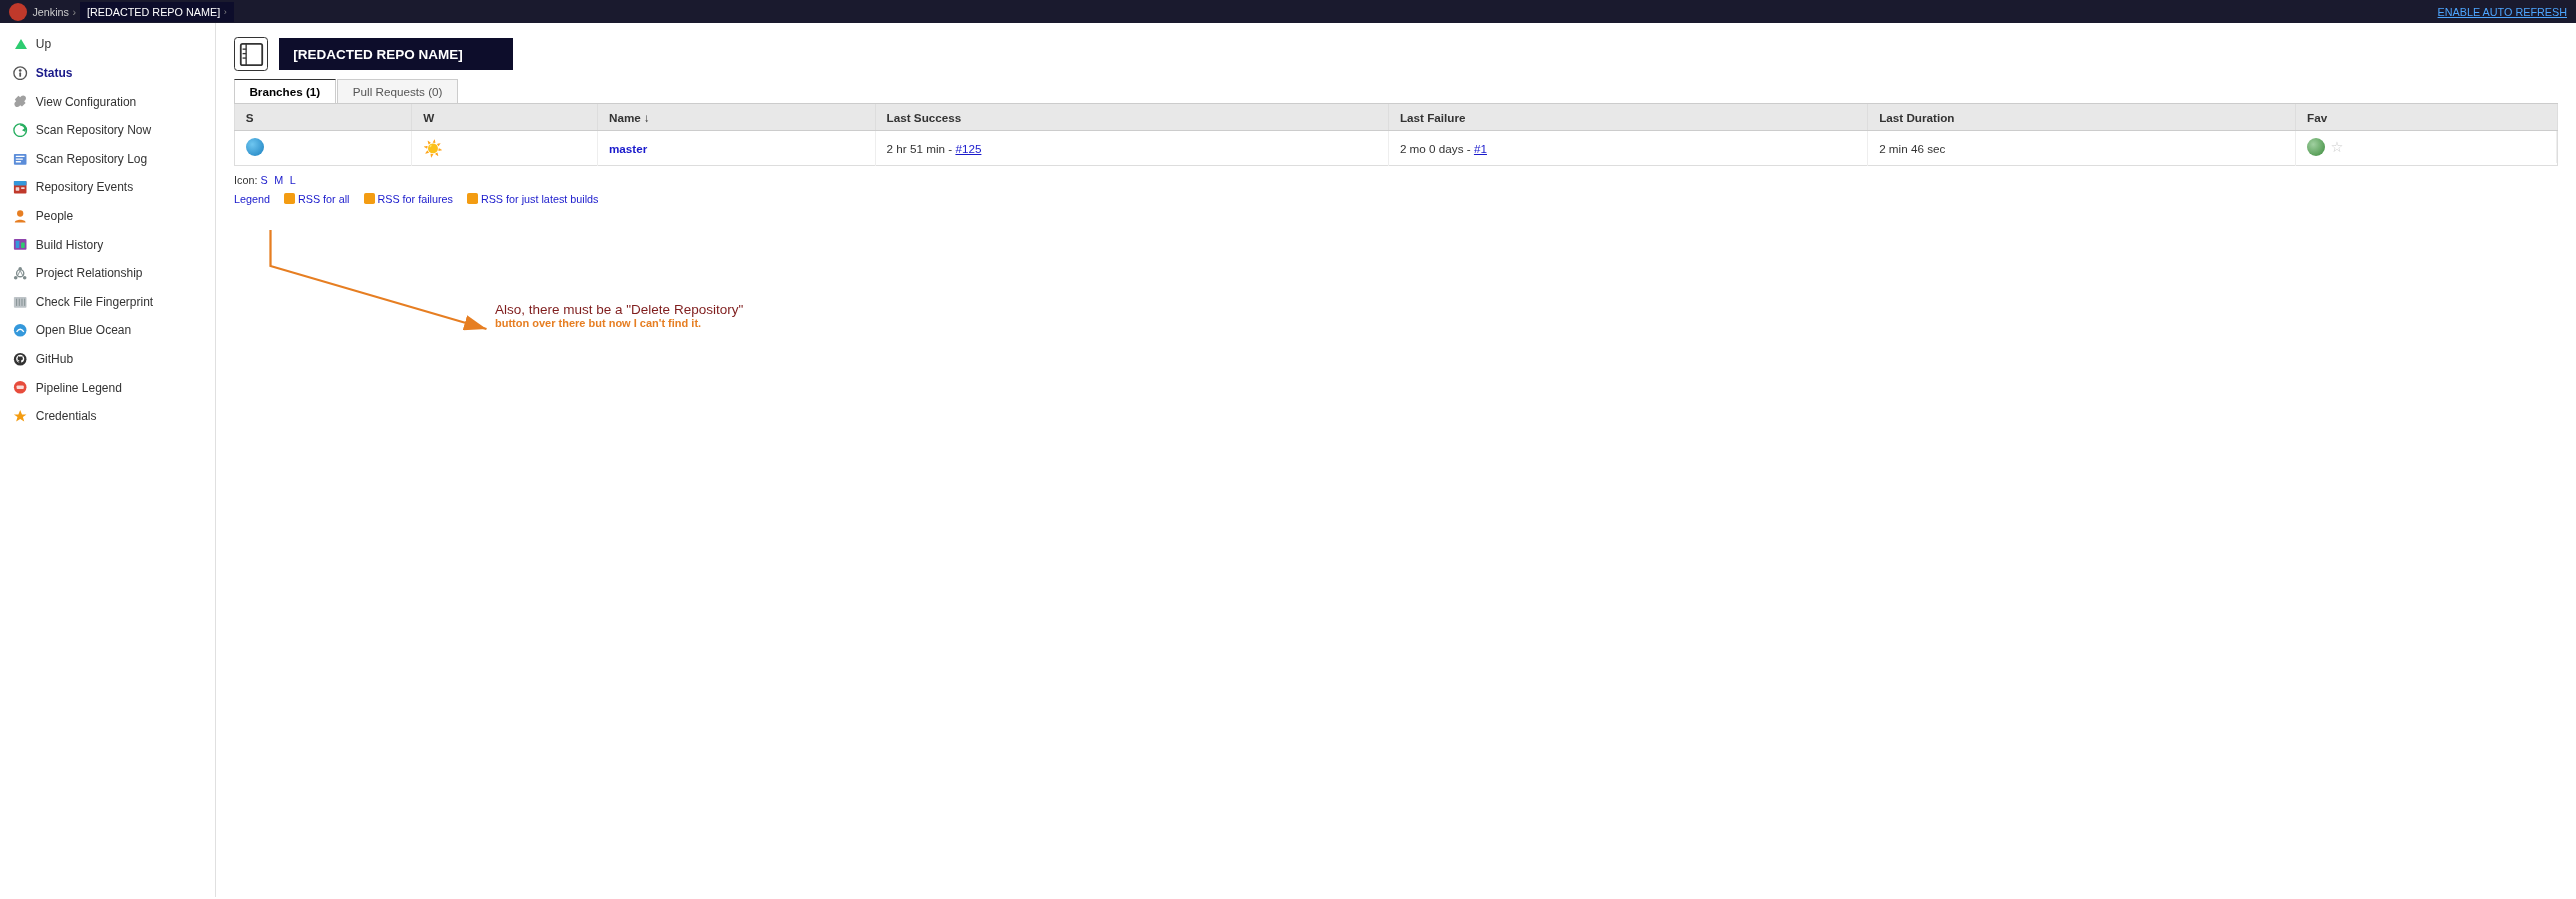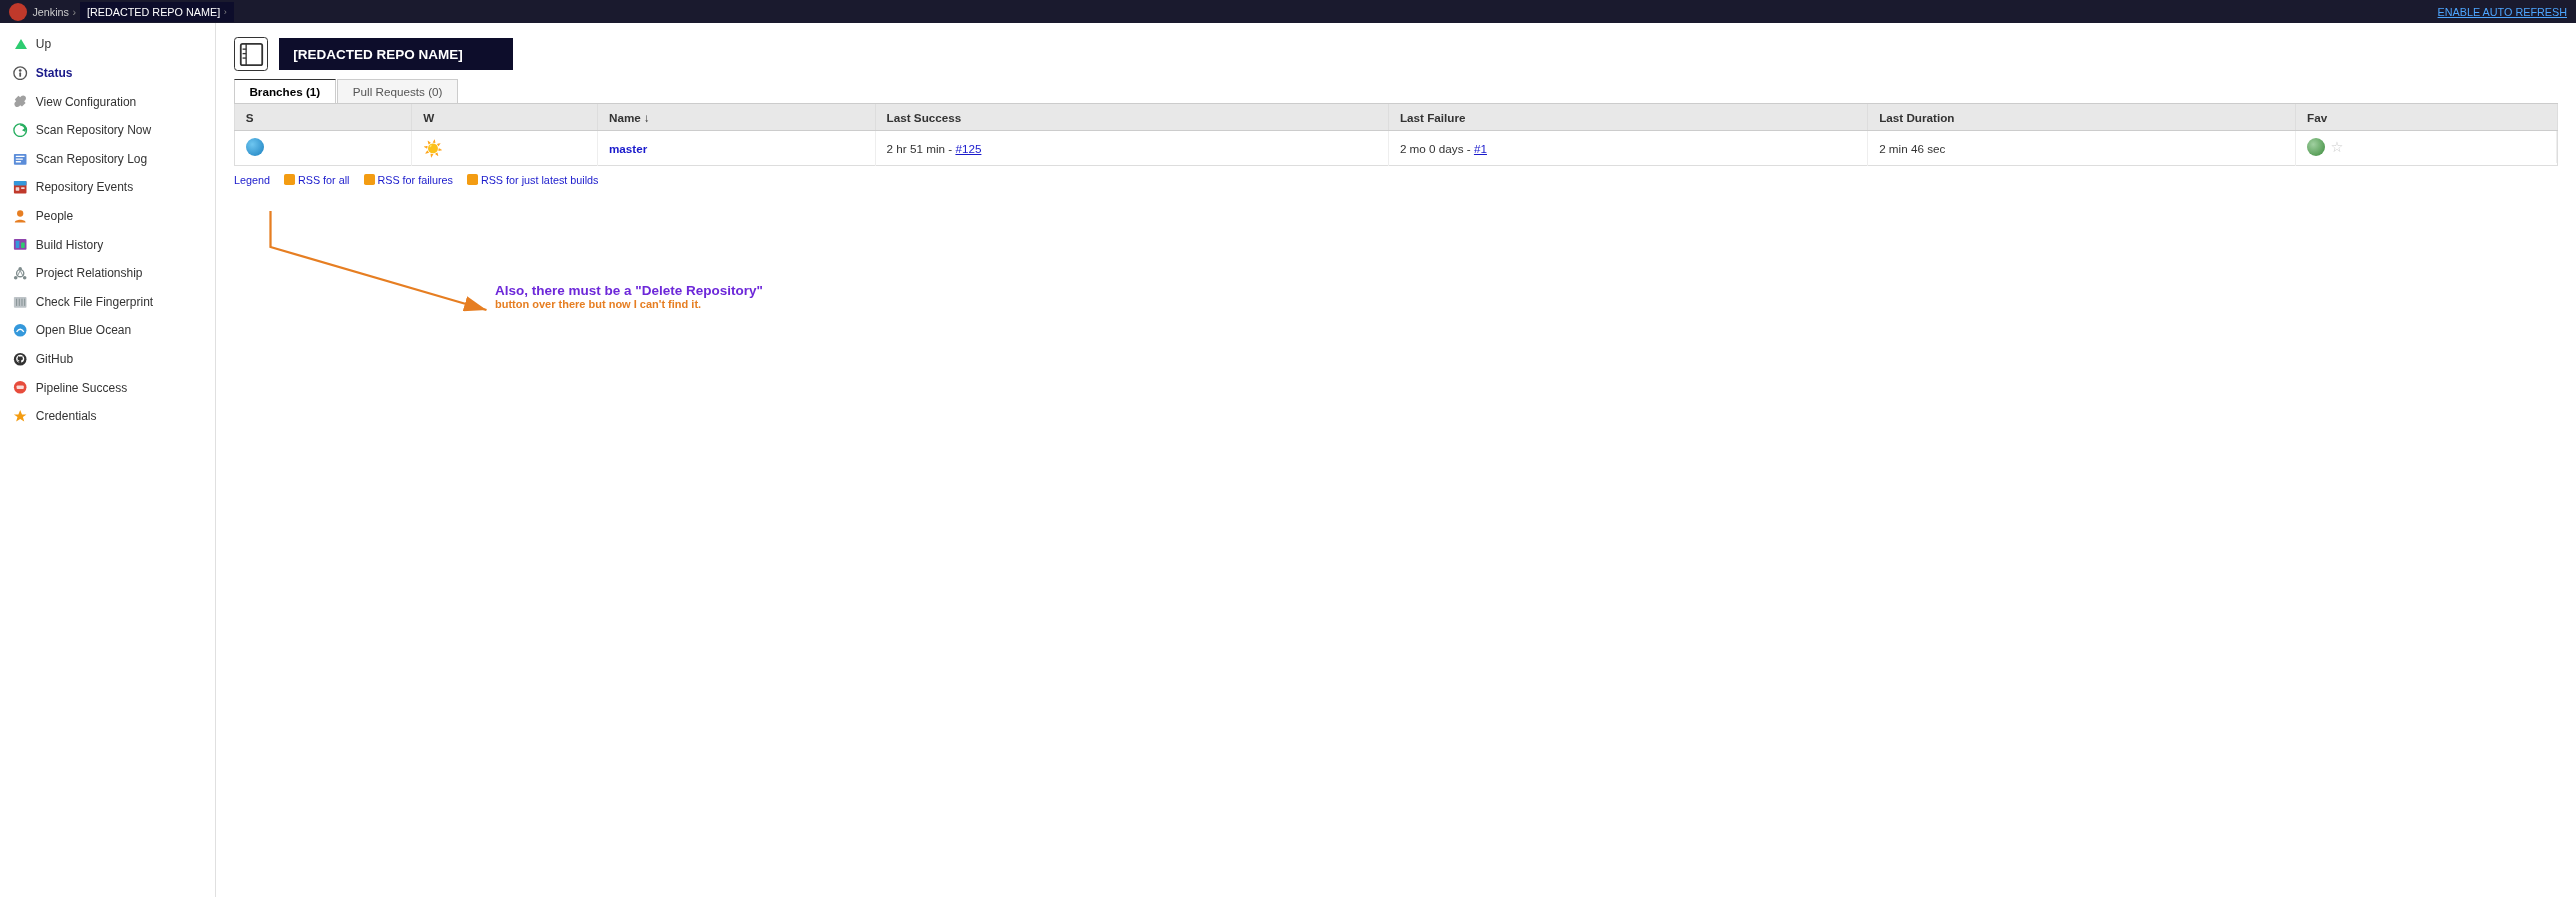--- a/index.html
+++ b/index.html
@@ -408,21 +408,21 @@
       <span>GitHub</span>
     </a>
 
     <a class="sidebar-item" href="#">
       <span class="sidebar-icon">
         <svg width="14.4" height="14.4" viewBox="0 0 16 16">
           <circle cx="8" cy="8" r="7" fill="#e74c3c"></circle>
           <rect x="4" y="6" width="8" height="4" rx="1" fill="#fff" opacity="0.8"></rect>
         </svg>
       </span>
-      <span>Pipeline Success</span>
+      <span>Pipeline Legend</span>
     </a>
 
     <a class="sidebar-item" href="#">
       <span class="sidebar-icon">
         <svg width="14.4" height="14.4" viewBox="0 0 16 16">
           <path d="M8 1 L10 6 L15 6 L11 9 L12.5 14 L8 11 L3.5 14 L5 9 L1 6 L6 6 Z" fill="#f39c12"></path>
         </svg>
       </span>
       <span>Credentials</span>
     </a>
@@ -483,20 +483,26 @@
             <span>2 min 46 sec</span>
           </td>
           <td style="display:flex; align-items:center; gap:5.4px;">
             <span class="fav-icon"></span>
             <span class="fav-star">☆</span>
           </td>
         </tr>
       </tbody>
     </table>
 
+    <div class="icon-sizes">
+      <span>Icon:</span>
+      <a href="#">S</a>
+      <a href="#">M</a>
+      <a href="#">L</a>
+    </div>
 
     <div class="table-footer">
       <a href="#">Legend</a>
       <a href="#">
         <span class="rss-icon"></span>
         <span>RSS for all</span>
       </a>
       <a href="#">
         <span class="rss-icon"></span>
         <span>RSS for failures</span>
@@ -512,20 +518,20 @@
       <svg class="arrow-svg" width="451" height="144" style="position:absolute; left:0; top:0; pointer-events:none;" viewBox="0 0 500 160">
         <defs>
           <marker id="arrowhead" markerWidth="10" markerHeight="7" refX="10" refY="3.5" orient="auto">
             <polygon points="0 0, 10 3.5, 0 7" fill="#e67e22"></polygon>
           </marker>
         </defs>
 
         <path d="M 40 10 L 40 50 L 280 120" stroke="#e67e22" stroke-width="2.5" fill="none" marker-end="url(#arrowhead)"></path>
       </svg>
       <div style="position:absolute; left:261px; top:81px;">
-        <div style="color:#6d28d9; font-weight:bold; font-size:13.5px;">Also, there must be a "Delete Repository"</div>
+        <div style="color:#7f1d1d; font-weight:normal; font-size:13.5px;">Also, there must be a "Delete Repository"</div>
         <div style="color:#e67e22; font-weight:bold; font-size:11px;">button over there but now I can't find it.</div>
       </div>
     </div>
 
   </div>
 </div>
 
 
 </body></html>

